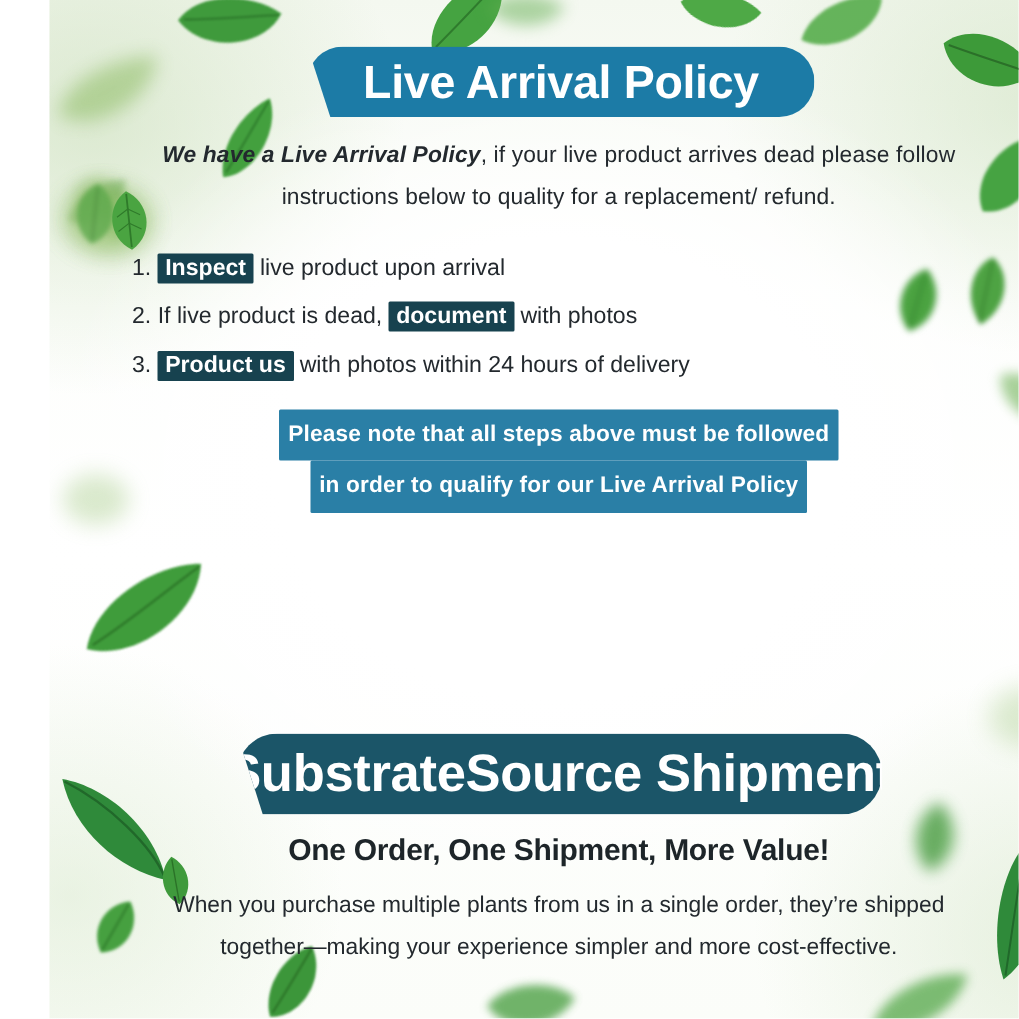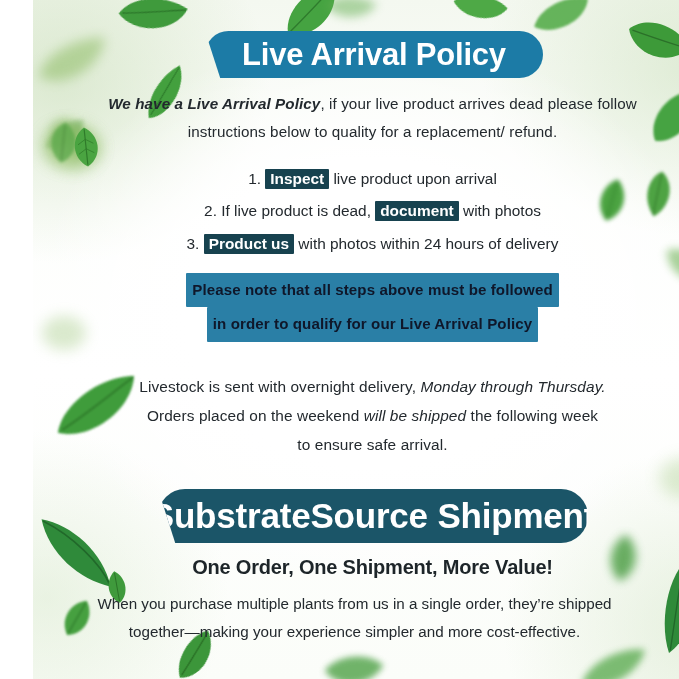--- a/index.html
+++ b/index.html
@@ -94,21 +94,20 @@
 
   .intro-para { left: 60px; top: 90px; width: 559px; }
   .livestock-para { left: 85px; top: 373px; width: 509px; font-size: 15.4px; line-height: 1.88; }
 
   
   .steps {
     position: absolute;
     left: 55px;
     top: 163px;
     width: 569px;
-    text-align: center;
     color: #23292e;
     font-size: 15.4px;
     line-height: 2.1;
   }
   .step-line { white-space: nowrap; }
   .hl-dark {
     background: #17424f;
     color: #ffffff;
     font-weight: bold;
     padding: 1px 5px 2px 5px;
@@ -121,42 +120,42 @@
     left: 55px;
     top: 273px;
     width: 569px;
     text-align: center;
     line-height: 1.95;
     font-size: 15.1px;
   }
   .note-line { display: inline-block; }
   .hl-blue {
     background: #2a7fa6;
-    color: #0f172a;
+    color: #ffffff;
     font-weight: bold;
     padding: 2px 6px 3px 6px;
     border-radius: 1px;
     letter-spacing: 0.1px;
   }
 
   
   .subhead {
     position: absolute;
     left: 55px;
     top: 556px;
     width: 569px;
     text-align: center;
     color: #1d2529;
     font-weight: bold;
     font-size: 20px;
     letter-spacing: -0.2px;
   }
   .bottom-para {
     position: absolute;
-    left: 52px;
+    left: 70px;
     top: 590px;
     width: 539px;
     text-align: center;
     color: #23292e;
     font-size: 15.2px;
     line-height: 1.82;
   }
 </style>
 </head>
 <body>
@@ -398,25 +397,20 @@
 
     <div class="note-block">
       <div>
         <span class="hl-blue note-line">Please note that all steps above must be followed</span>
       </div>
       <div>
         <span class="hl-blue note-line">in order to qualify for our Live Arrival Policy</span>
       </div>
     </div>
 
-    <div class="para livestock-para">
-      <span>Livestock is sent with overnight delivery, </span><i>Monday through Thursday.</i><br>
-      <span>Orders placed on the weekend </span><i>will be shipped</i><span> the following week</span><br>
-      <span>to ensure safe arrival.</span>
-    </div>
 
     <div class="banner banner-secondary">SubstrateSource Shipment</div>
 
     <div class="subhead">One Order, One Shipment, More Value!</div>
 
     <div class="bottom-para">When you purchase multiple plants from us in a single order, they’re shipped together—making your experience simpler and more cost-effective.</div>
 
   </div>
 </div>
 

